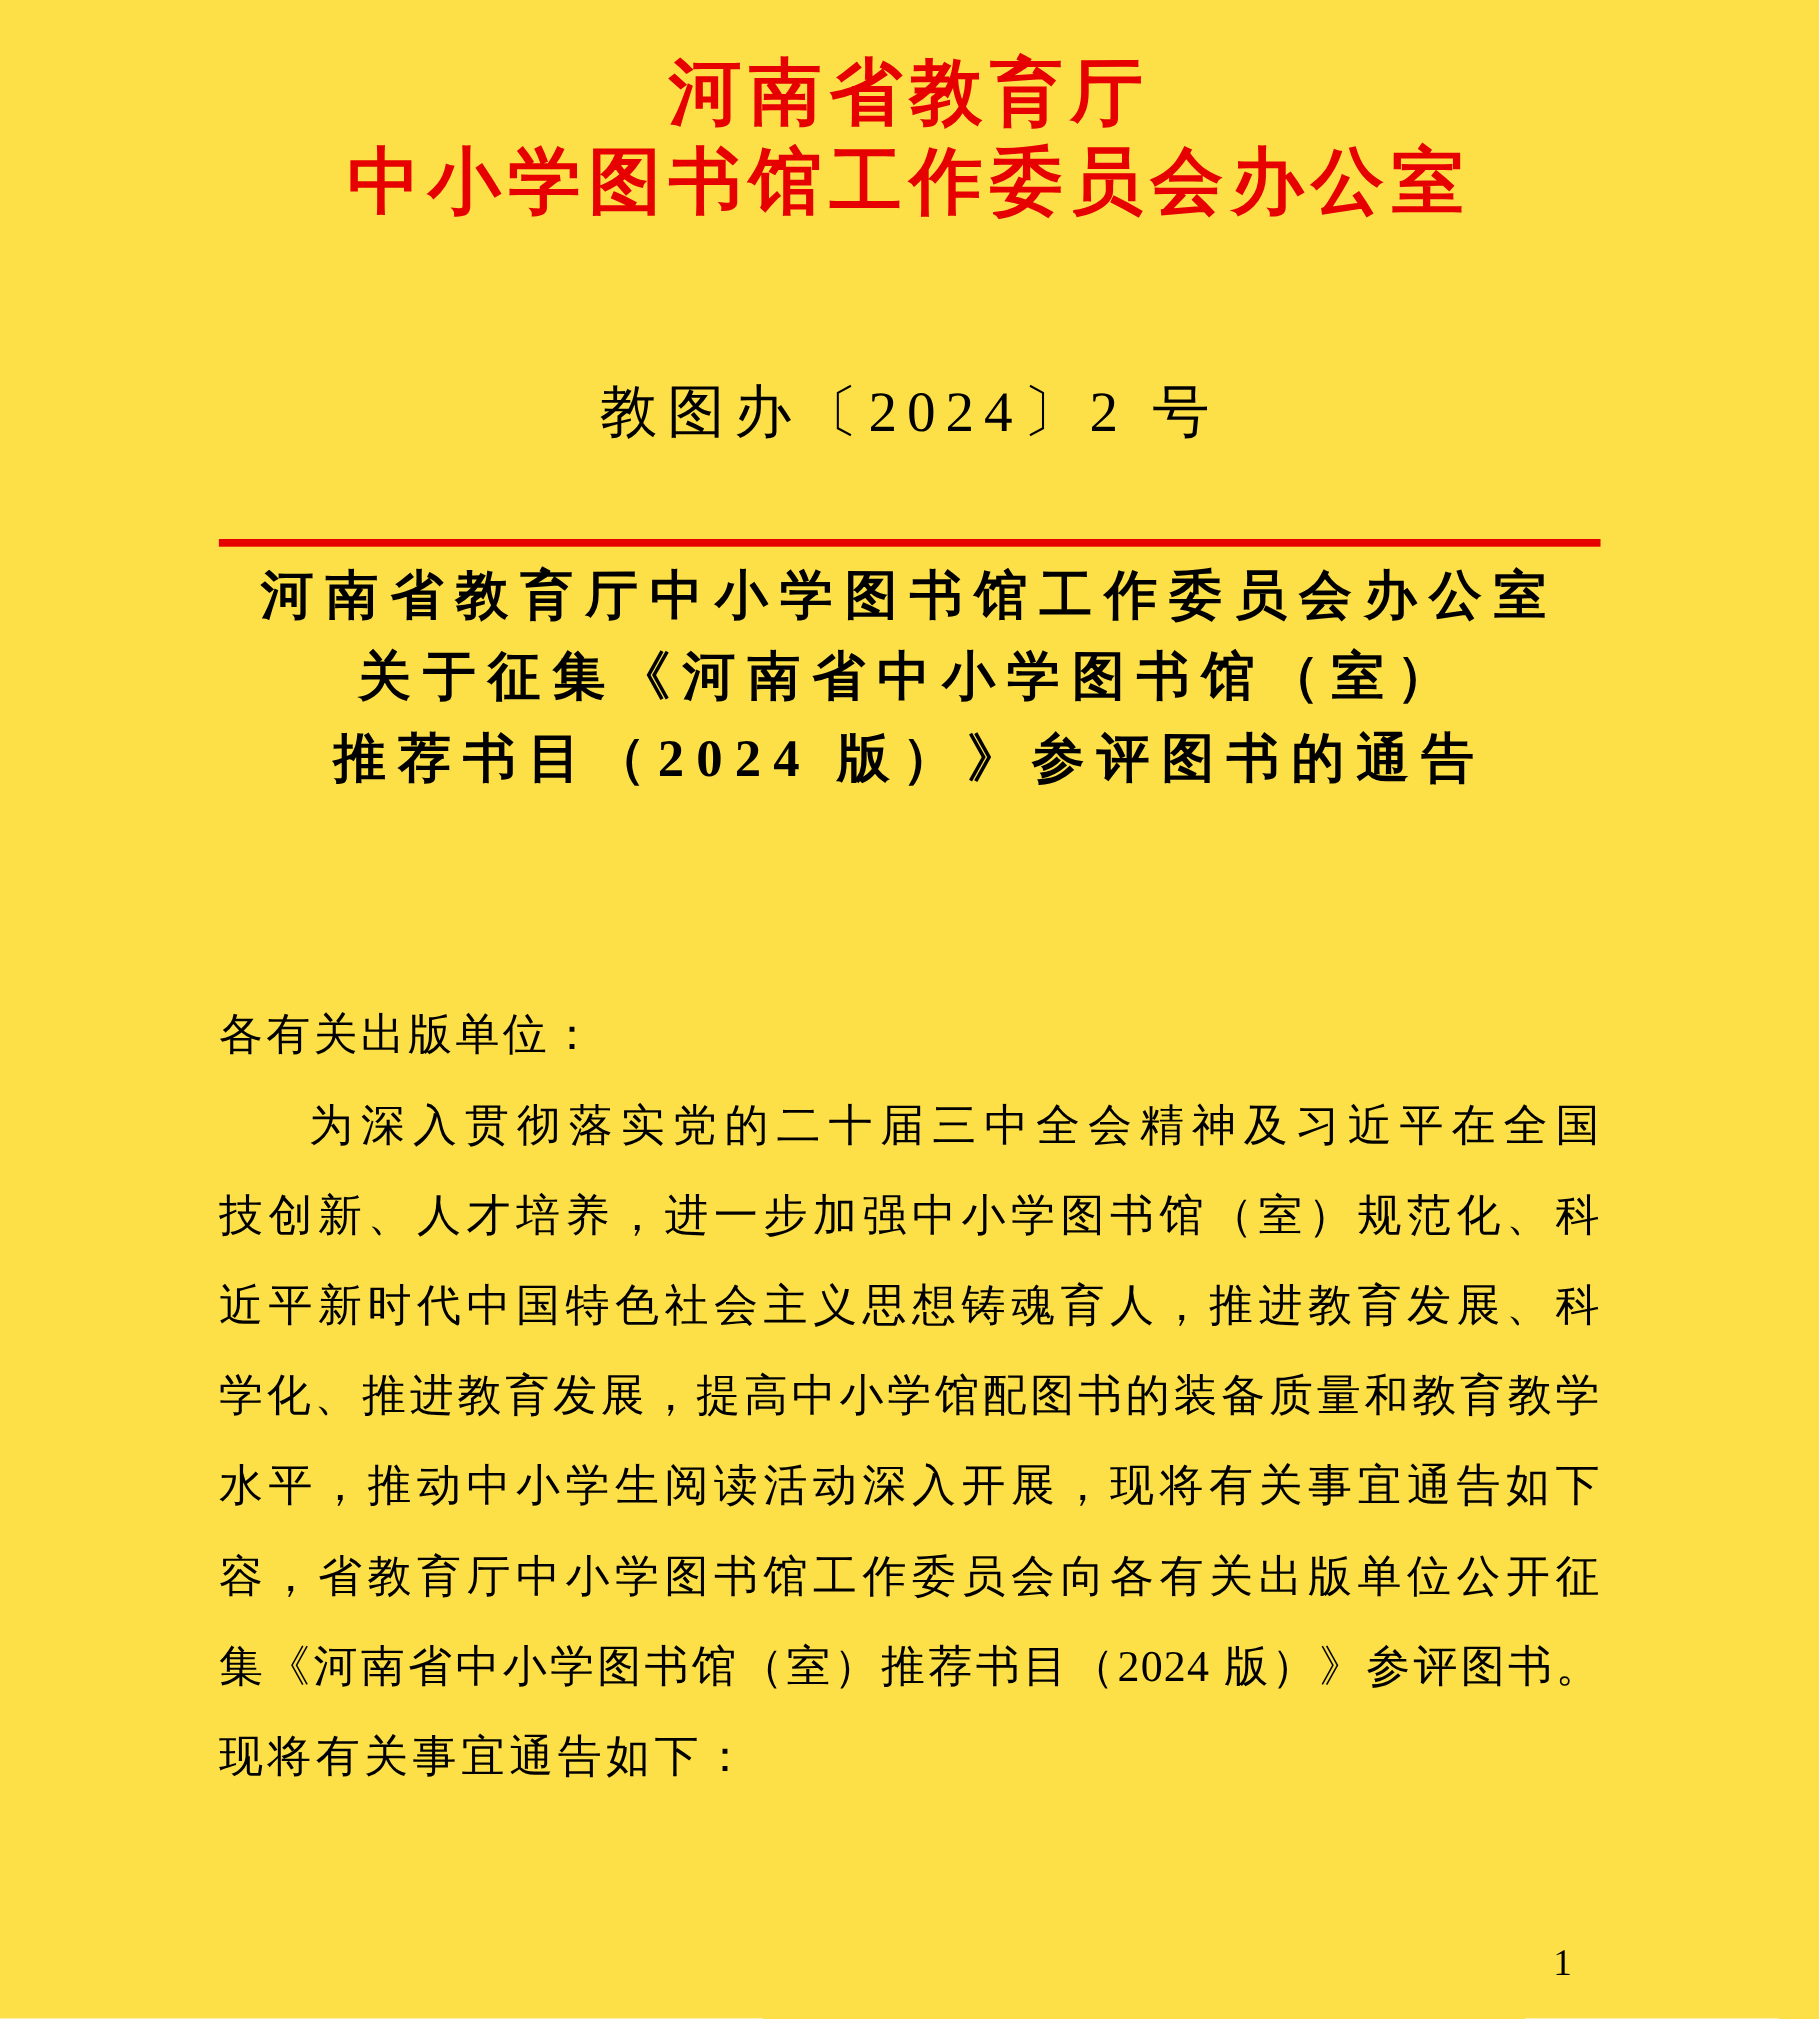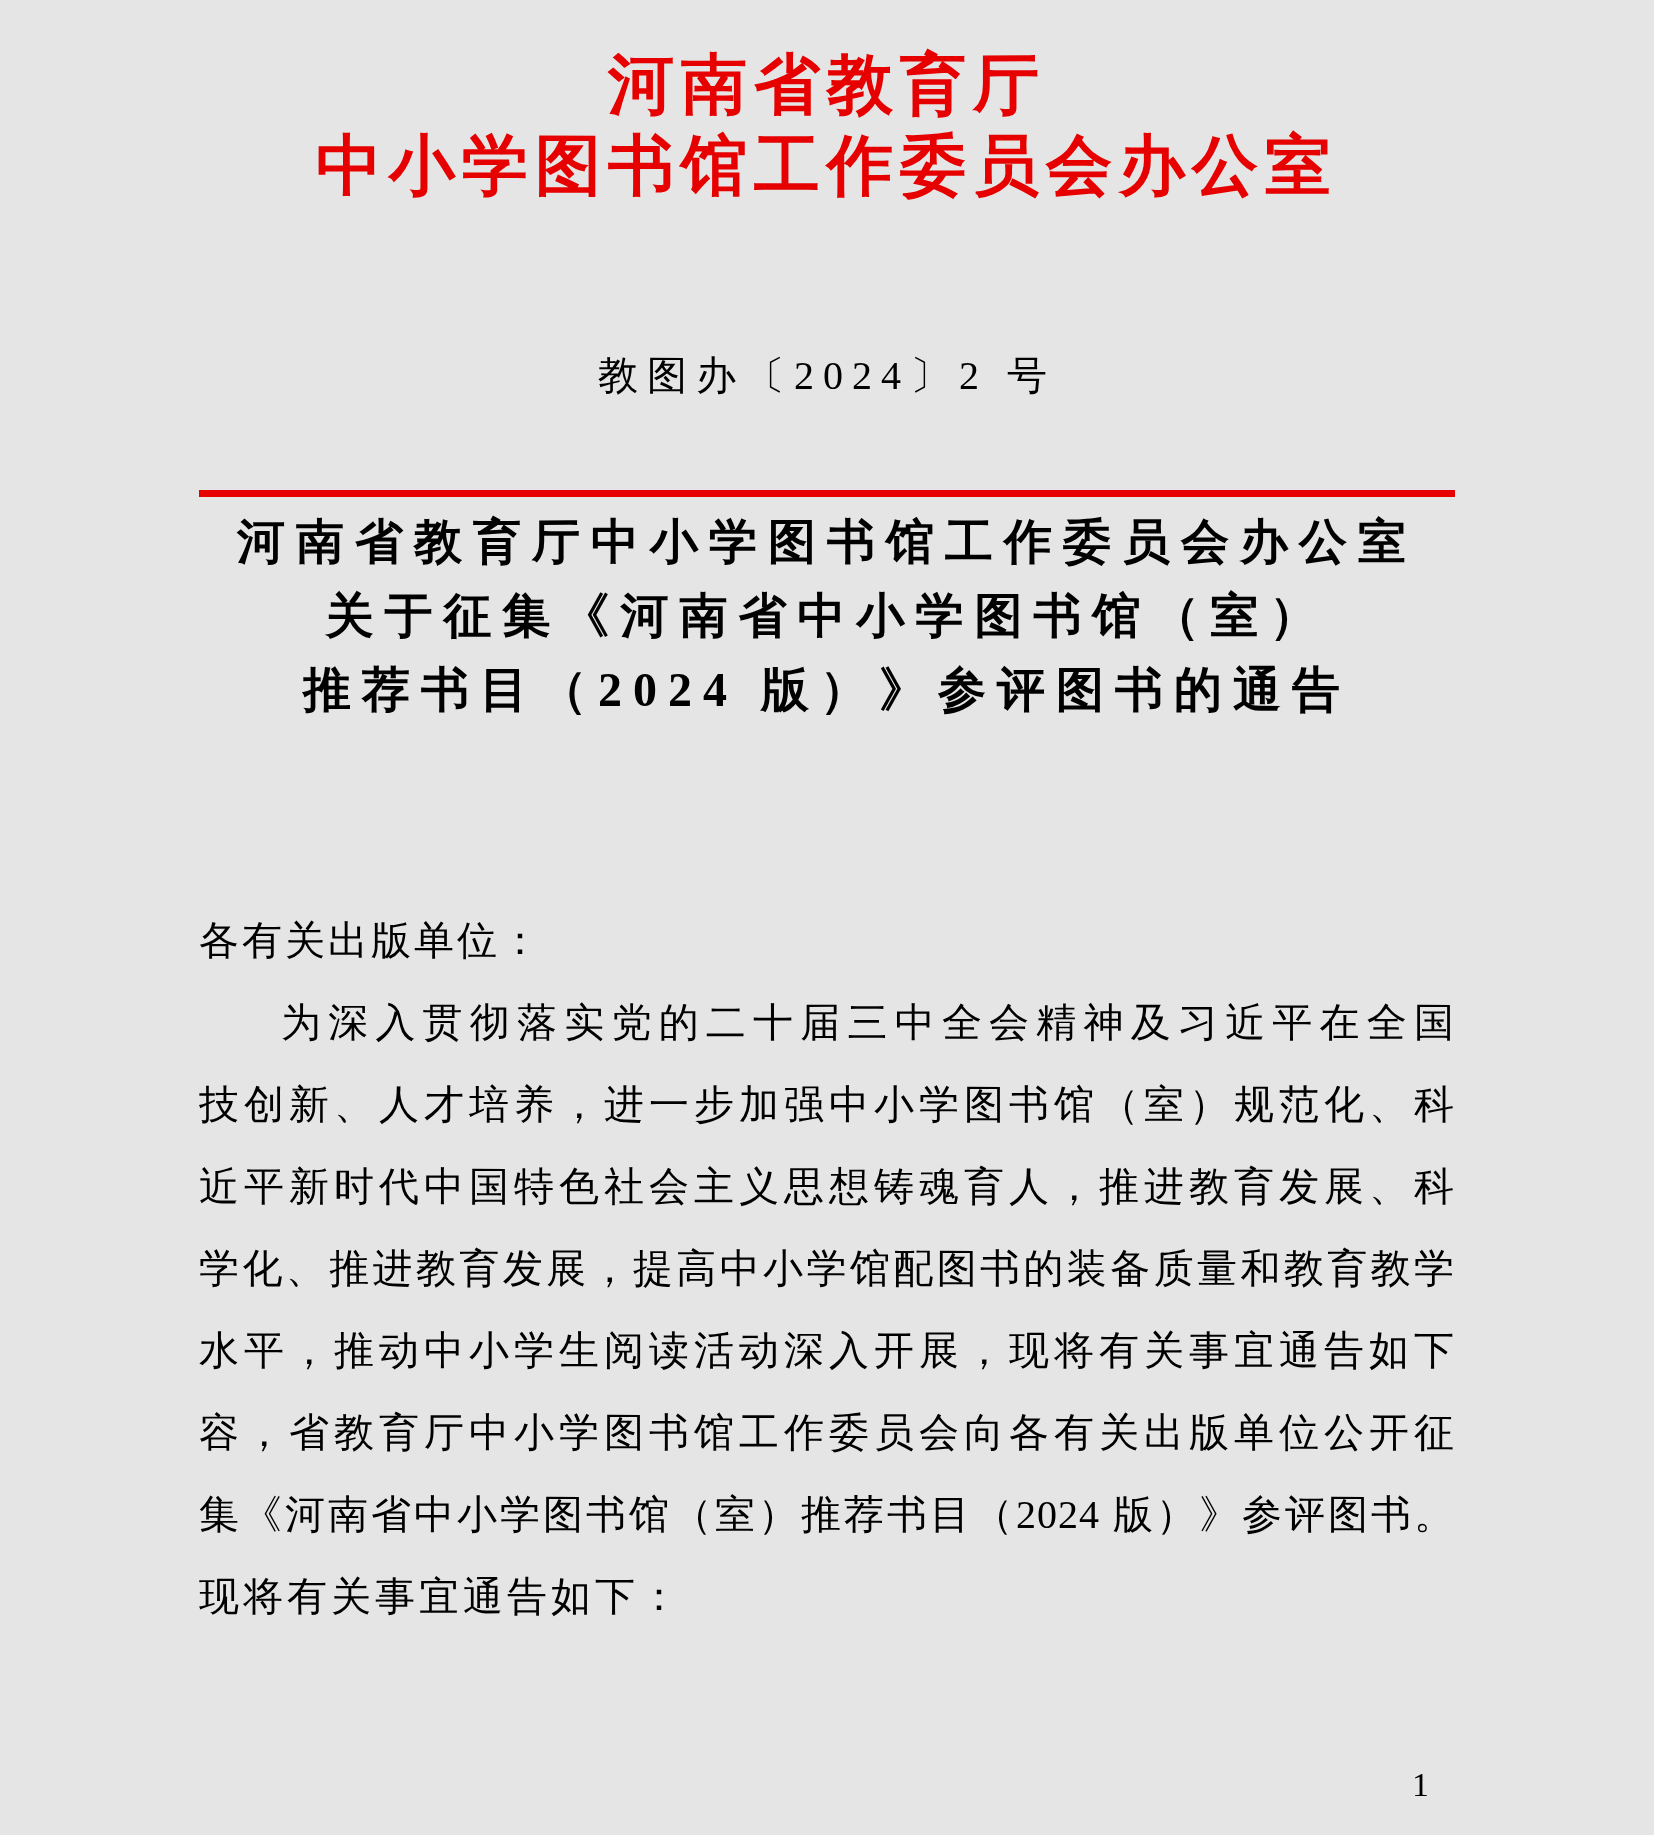--- a/index.html
+++ b/index.html
@@ -2,39 +2,39 @@
 <html style="--accent-red: #e60000;"><head>
 <meta charset="utf-8">
 <style>
   :root { --accent-red: #e60000; }
   * { margin: 0; padding: 0; box-sizing: border-box; }
   html, body { background: #ffffff; }
   .page {
     position: relative;
     width: 1654px;
     height: 1835px;
-    background: #e5e5e5;
+    background: #fde047;
     color: #000000;
     font-family: "Liberation Serif", "DejaVu Serif", serif;
     overflow: hidden;
     margin: 0 auto;
   }
   .letterhead {
     padding-top: 44px;
     text-align: center;
     color: var(--accent-red);
     font-weight: bold;
     font-size: 66px;
     line-height: 81px;
     letter-spacing: 7px;
   }
   .doc-number {
     margin-top: 142px;
     text-align: center;
-    font-size: 40px;
+    font-size: 52px;
     line-height: 56px;
     letter-spacing: 9px;
   }
   .red-divider {
     margin: 86px auto 0 auto;
     width: 1256px;
     height: 7px;
     background: var(--accent-red);
   }
   .doc-title {

